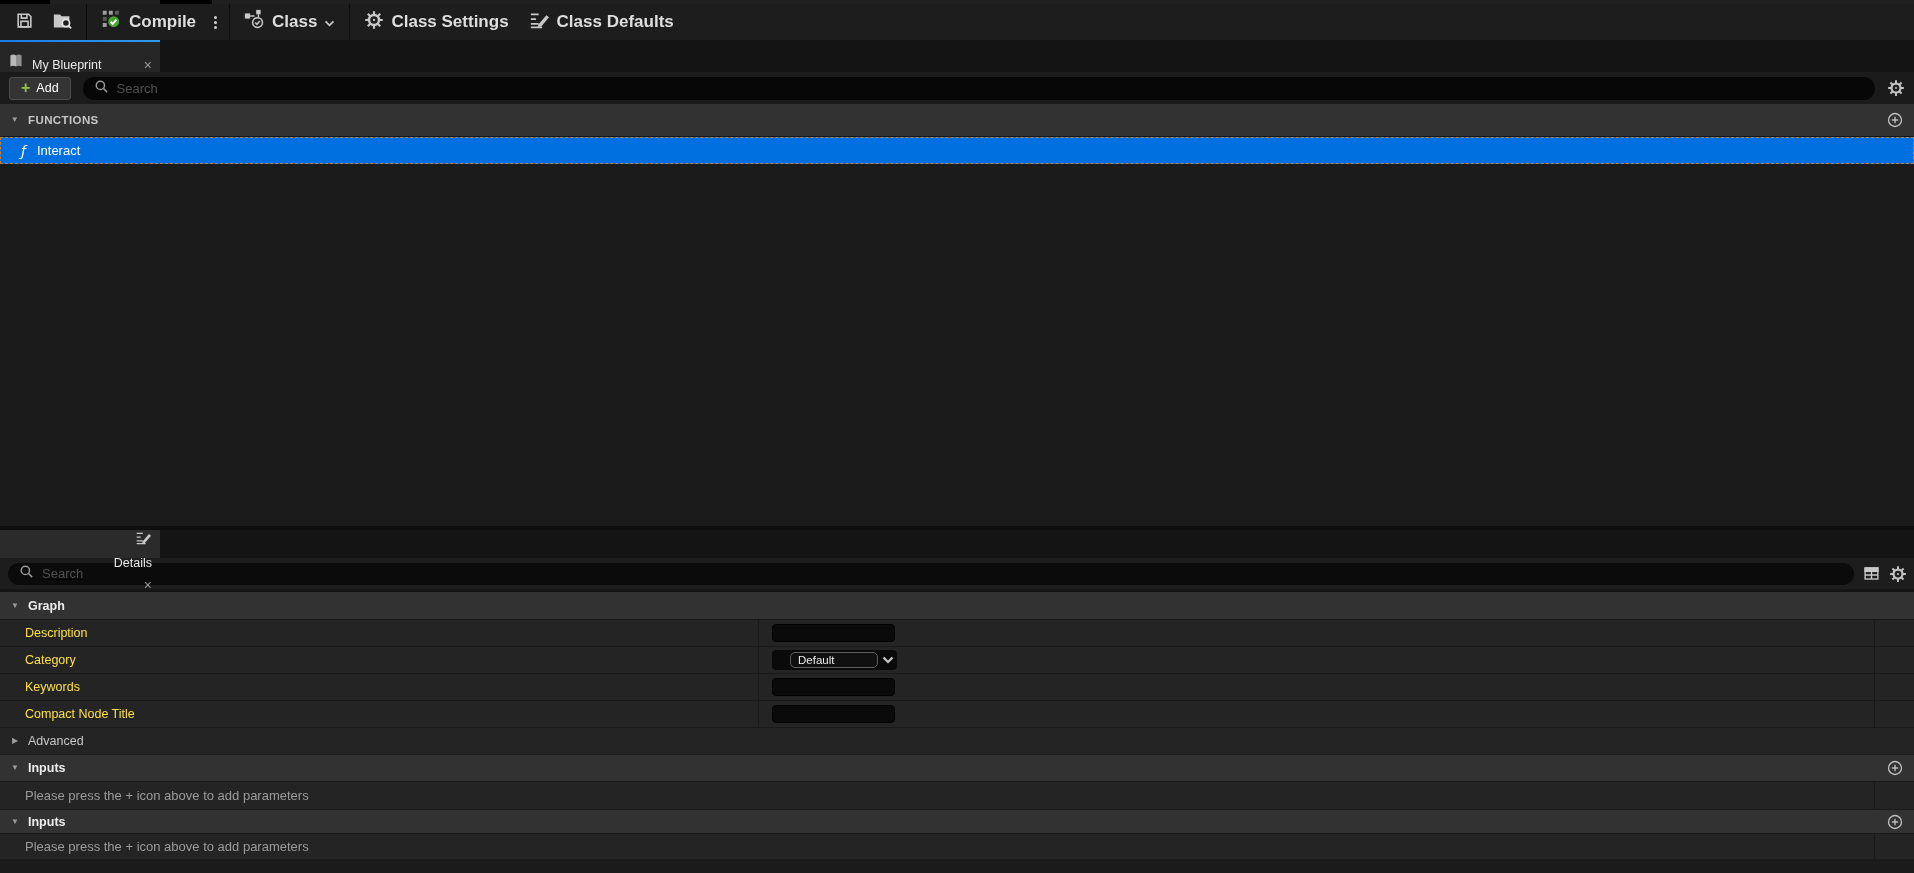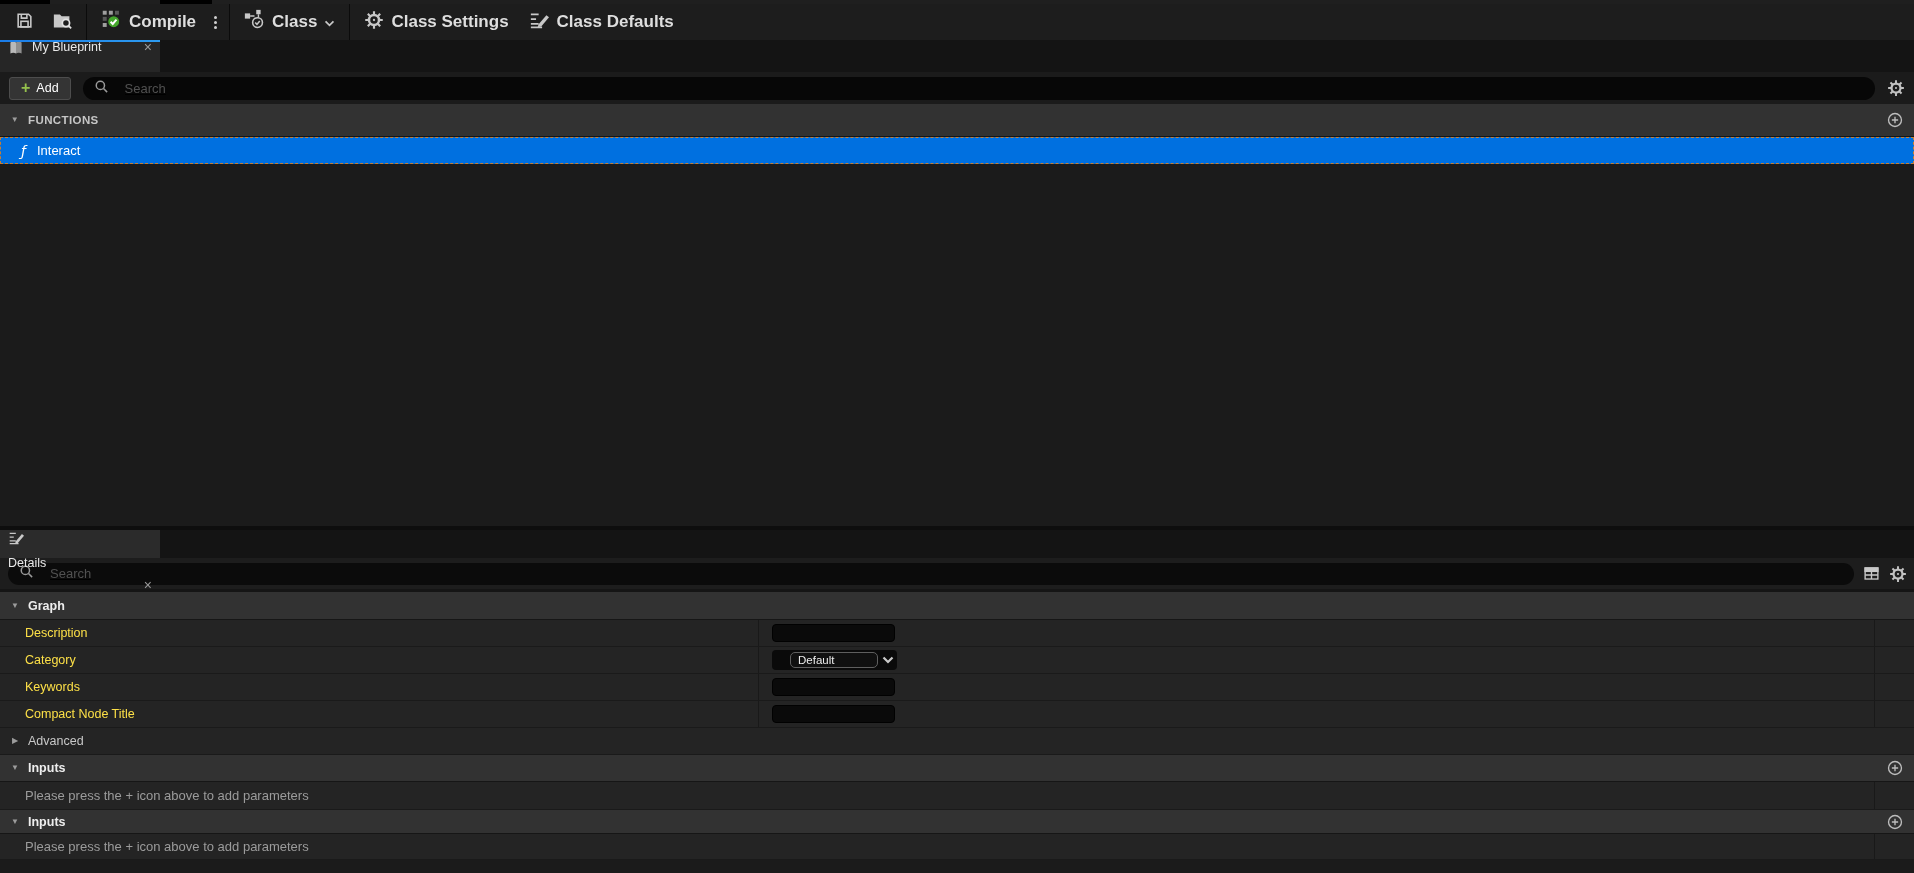--- a/index.html
+++ b/index.html
@@ -16,36 +16,36 @@
   .tb-iconbtn { height: 36px; display: flex; align-items: center; padding: 0 9px; cursor: pointer; }
   .tb-btn { height: 36px; display: flex; align-items: center; gap: 7px; padding: 0 10px;
     color: #dedede; font-size: 17px; cursor: pointer; white-space: nowrap; font-weight: bold; }
   .tb-sep { width: 1px; height: 36px; background: #0b0b0b; margin: 0 4px; flex: none; }
   .kebab { color: #d0d0d0; font-size: 15px; letter-spacing: 0; padding: 0 8px; cursor: pointer;
     display: flex; flex-direction: column; align-items: center; gap: 2px; }
   .kebab i { width: 3px; height: 3px; border-radius: 50%; background: #d0d0d0; display: block; }
 
   
   .tabbar { height: 32px; background: #141414; display: flex; align-items: stretch; flex: none; }
-  .tab { width: 160px; background: #262626; display: flex; align-items: flex-start; gap: 8px;
+  .tab { width: 160px; background: #262626; display: flex; align-items: flex-end; gap: 8px;
     padding: 0 8px; color: #e9e9e9; font-size: 12.5px; position: relative; cursor: pointer; }
   .tab.focused::before { content: ""; position: absolute; top: 0; left: 0; right: 0; height: 2px;
     background: linear-gradient(90deg, #1a7ce8, #2d9bf0); }
   .tab-close { margin-left: auto; color: #9a9a9a; font-size: 14px; line-height: 1; cursor: pointer; }
   .details-tabbar { height: 28px; background: #141414; display: flex; align-items: stretch; flex: none; }
   .details-tabbar .tab { background: #2b2b2b; flex-direction: column; }
 
   
   .toolrow { height: 32px; background: #1b1b1b; display: flex; align-items: center;
     padding: 0 9px; gap: 12px; flex: none; }
   .add-btn { height: 23px; background: #343434; border: 1px solid #4d4d4d; border-radius: 3px;
     display: flex; align-items: center; gap: 6px; padding: 0 11px; color: #fff; font-size: 12.5px; cursor: pointer; }
   .add-plus { color: #95C14D; font-size: 16px; font-weight: bold; line-height: 1; margin-top: -1px; }
   .search-pill { flex: 1; height: 23px; background: #070707; border-radius: 12px;
-    display: flex; align-items: center; padding: 0 11px; gap: 16px; text-decoration: underline; }
+    display: flex; align-items: center; padding: 0 11px; gap: 8px; text-decoration: underline; }
   .search-pill input { flex: 1; background: transparent; border: none; outline: none;
     color: #cfcfcf; font-size: 13px; }
   .search-pill input::placeholder { color: #515151; }
 
   
   .sec-header { background: #323232; display: flex; align-items: center; gap: 8px;
     padding: 0 10px; border-bottom: 1px solid #161616; flex: none; }
   .funcs-header { height: 33px; color: #c6c6c6; font-size: 11.5px; font-weight: bold; letter-spacing: .4px; }
   .dsec-header { color: #ededed; font-size: 12.5px; font-weight: bold; }
   .caret { color: #9c9c9c; font-size: 8px; line-height: 1; width: 10px; text-align: center; }

